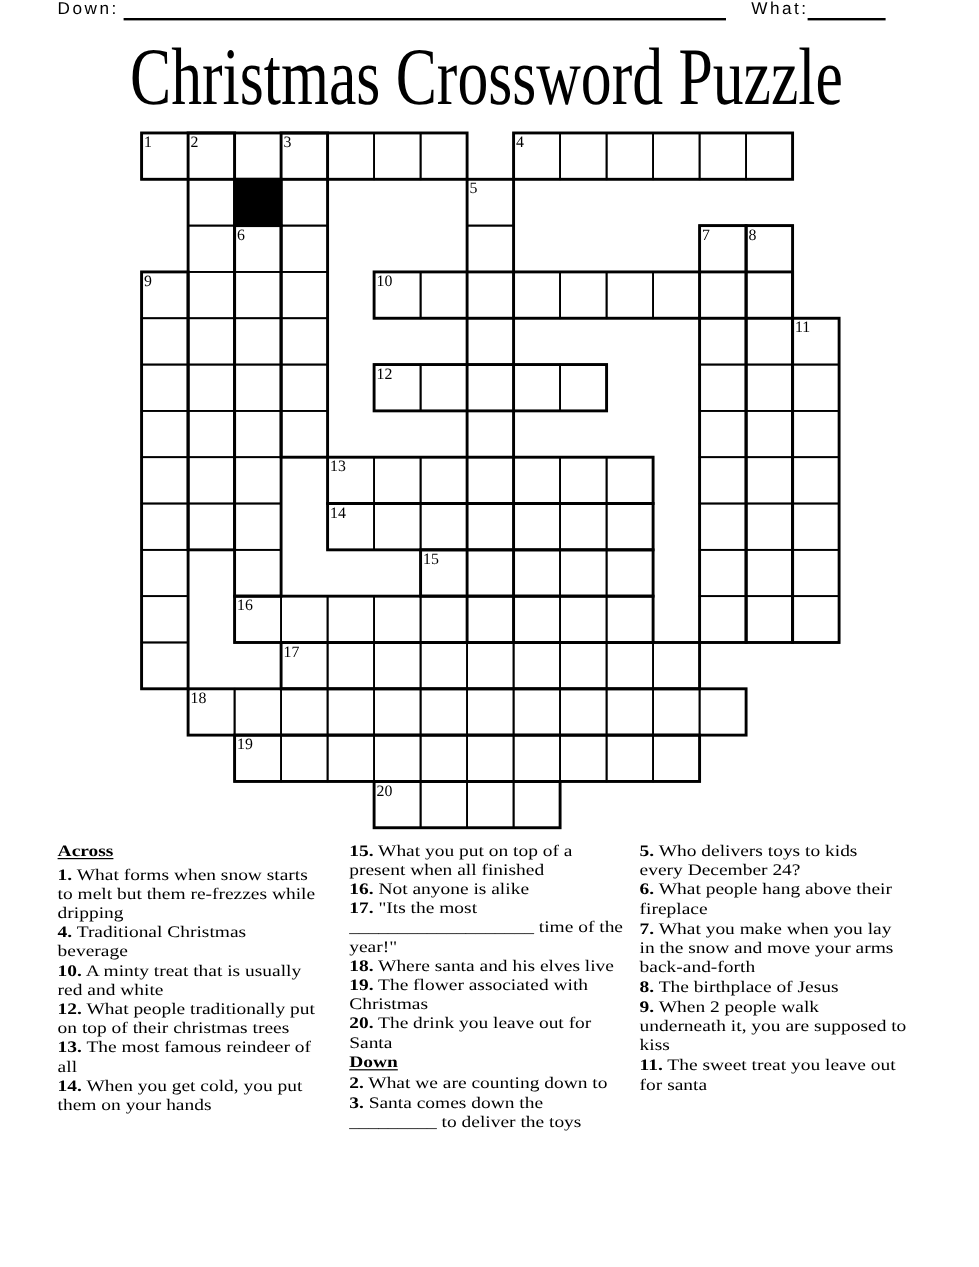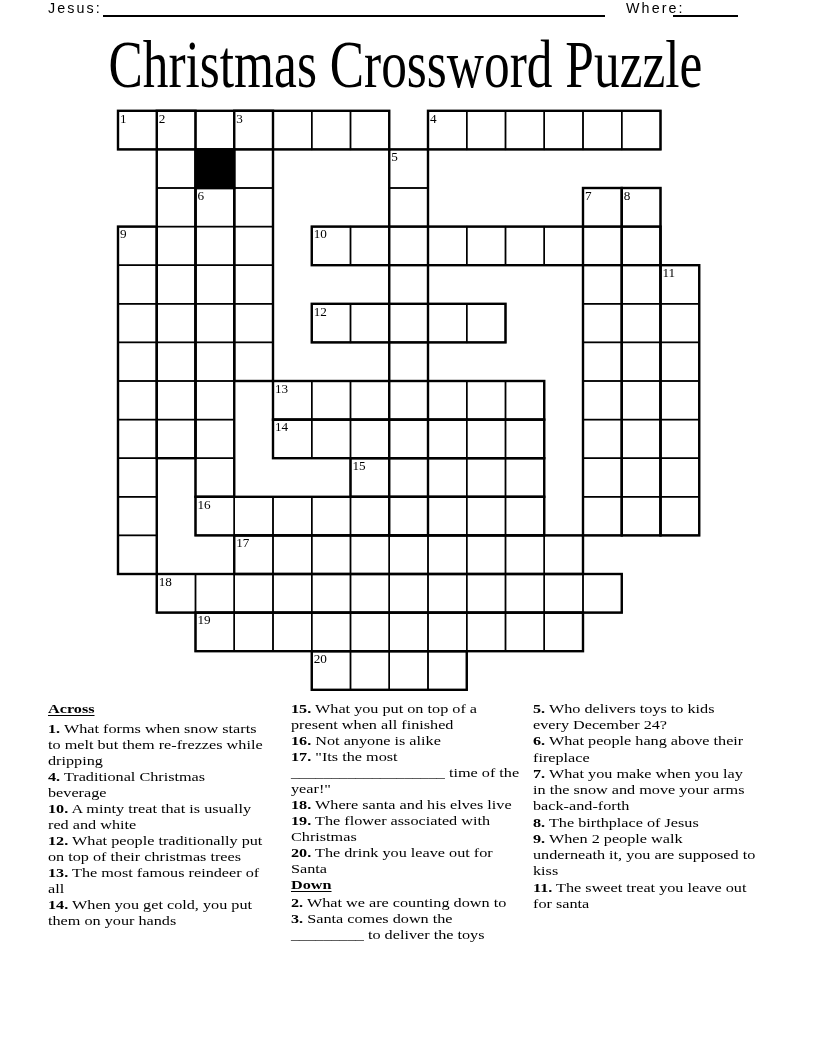--- a/index.html
+++ b/index.html
@@ -7,25 +7,25 @@
 .hdr{position:absolute;font-size:14.3px;line-height:14px;color:#000;white-space:nowrap}
 .title{position:absolute;left:0;top:29.5px;width:816px;text-align:center;font-family:"Liberation Serif",serif;font-size:68px;line-height:68px;color:#000;transform:translateX(-2.6px) scaleX(0.756);transform-origin:408px 0;white-space:nowrap}
 .clues{position:absolute;font-family:"Liberation Serif",serif;font-size:13.4px;line-height:16px;color:#000;transform:scaleX(1.21);transform-origin:0 0;white-space:nowrap}
 .chead{font-weight:bold;text-decoration:underline;text-underline-offset:2px;text-decoration-thickness:1.3px}
 .clues p{margin:0}
 b{font-weight:bold}
 </style>
 </head>
 <body>
 
-<div class="hdr" style="left:48px;top:0.9px;letter-spacing:2.1px">Jesus:</div>
+<div class="hdr" style="left:48px;top:0.9px;letter-spacing:2.1px">Down:</div>
 
 <div style="position:absolute;left:103px;top:15.3px;width:502px;height:1.3px;background:#000"></div>
 
-<div class="hdr" style="left:626px;top:0.9px;letter-spacing:2.1px">Where:</div>
+<div class="hdr" style="left:626px;top:0.9px;letter-spacing:2.1px">What:</div>
 
 <div style="position:absolute;left:673px;top:15.3px;width:65px;height:1.3px;background:#000"></div>
 
 <div class="title">Christmas Crossword Puzzle</div>
 
 <svg width="816" height="1056" viewBox="0 0 816 1056" xmlns="http://www.w3.org/2000/svg" style="position:absolute;left:0;top:0">
 
 <g fill="none" stroke="#000" stroke-width="1.45">
 <rect x="118.00" y="110.80" width="38.75" height="38.60"></rect>
 <rect x="118.00" y="226.60" width="38.75" height="38.60"></rect>

